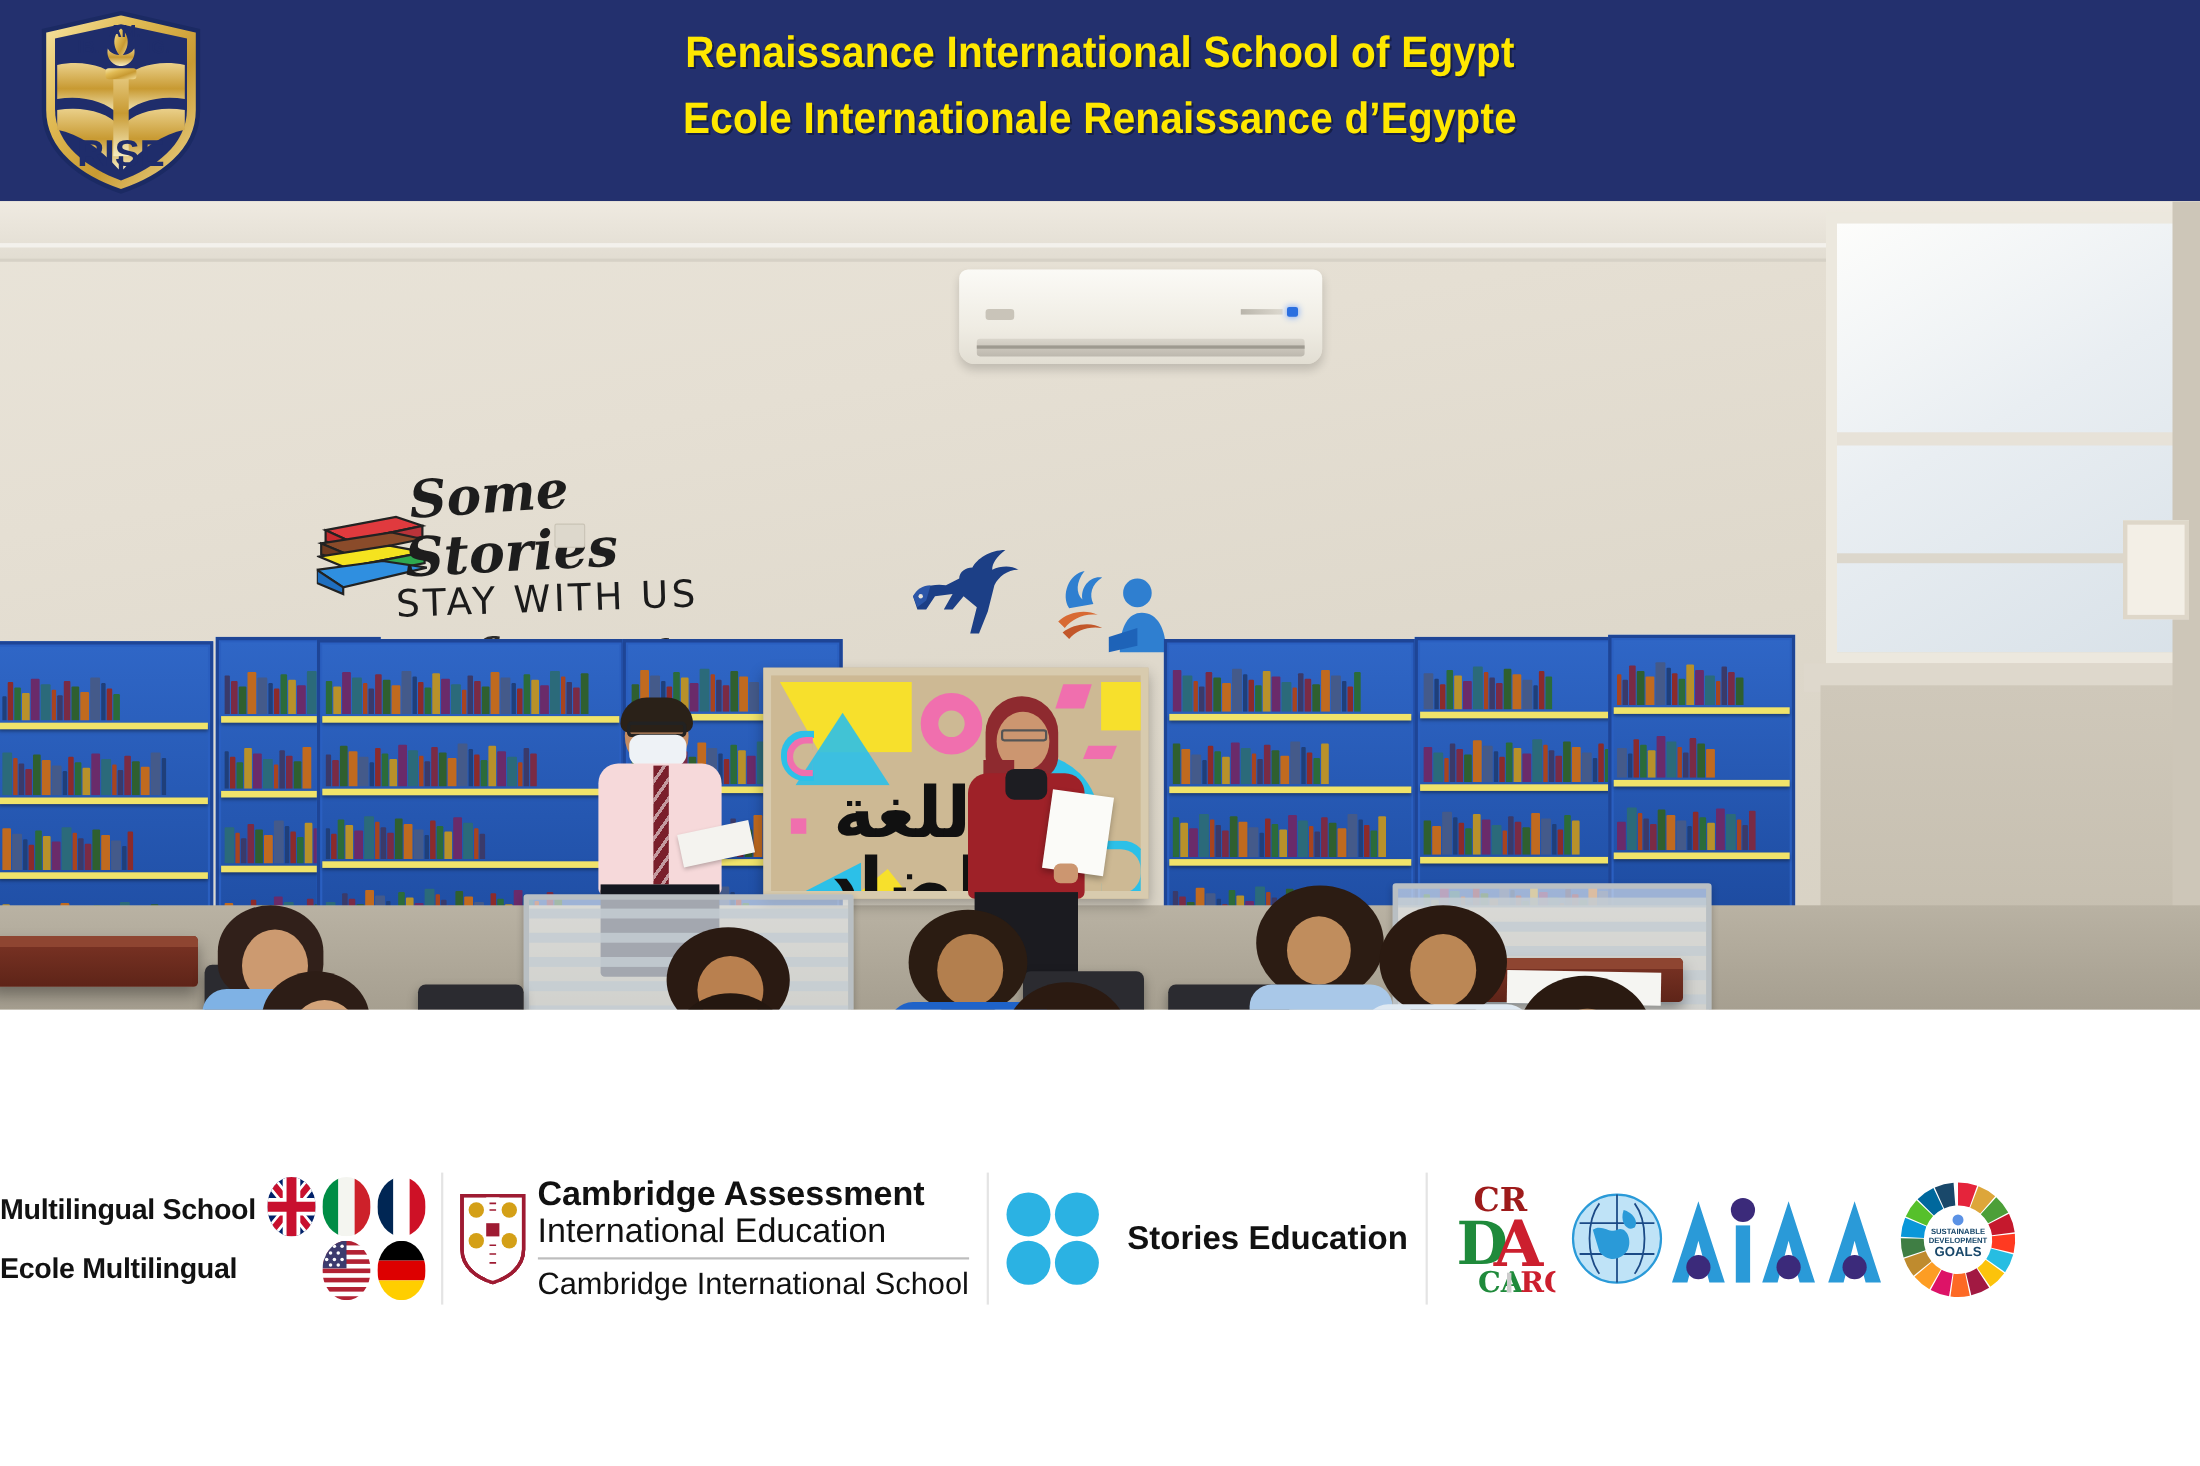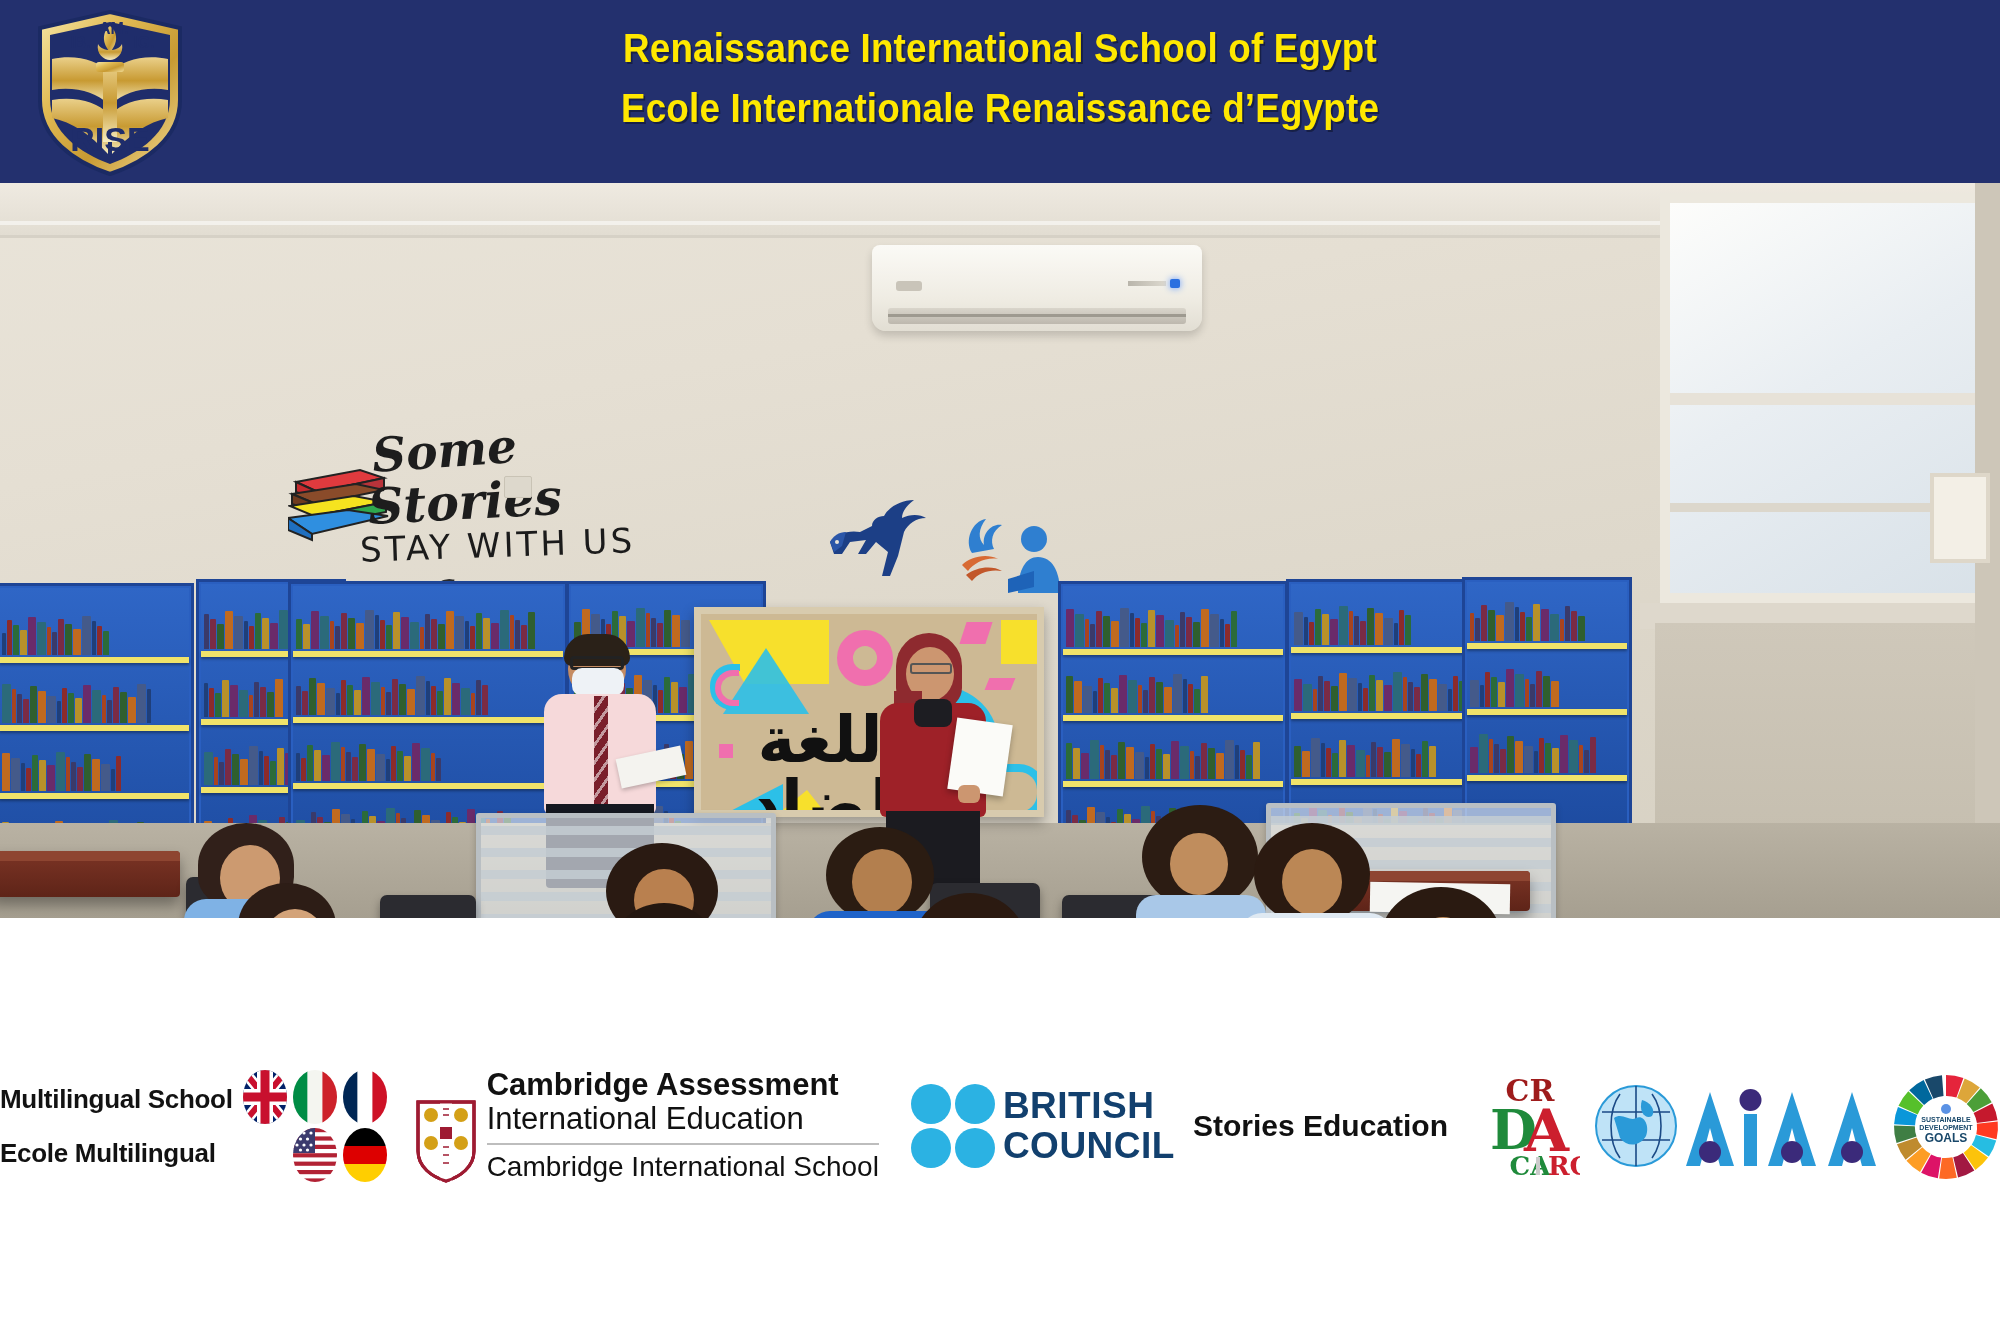--- a/index.html
+++ b/index.html
@@ -96,21 +96,21 @@
   .footer{position:absolute;left:0;top:918px;width:2000px;height:415px;background:#fff;}
   .footer-inner{position:absolute;left:0;top:0;width:2000px;height:415px;display:flex;align-items:center;}
   .f-sep{width:2px;height:120px;background:#e4e4e4;}
 
   .blk{display:flex;align-items:center;}
   .ml-text{font-weight:bold;font-size:26px;color:#121212;line-height:54px;letter-spacing:-.3px;white-space:nowrap;}
   .flagcol{display:flex;flex-direction:column;gap:4px;margin-left:10px;}
   .flagrow{display:flex;gap:6px;}
   .flagbox{width:44px;height:54px;border-radius:50%;overflow:hidden;position:relative;background:#fff;}
 
-  .camb{display:flex;align-items:flex-end;}
+  .camb{display:flex;align-items:center;}
   .camb-shield{width:62px;height:84px;margin-right:10px;position:relative;}
   .camb-t1{font-size:31px;font-weight:bold;color:#111;line-height:34px;white-space:nowrap;}
   .camb-t2{font-size:31px;color:#111;line-height:34px;white-space:nowrap;}
   .camb-rule{height:2px;background:#bdbdbd;margin:7px 0 6px 0;}
   .camb-t3{font-size:28px;color:#111;line-height:32px;white-space:nowrap;}
 
   .bc-dots{display:grid;grid-template-columns:40px 40px;grid-template-rows:40px 40px;gap:4px;margin-right:8px;}
   .bc-dot{width:40px;height:40px;border-radius:50%;background:#2bb2e3;}
   .bc-word{font-weight:bold;font-size:37px;color:#12406e;line-height:40px;letter-spacing:.5px;}
 
@@ -1089,24 +1089,20 @@
 
       <div class="f-sep" style="margin:0 16px;"></div>
 
       <div class="blk">
         <div class="bc-dots">
           <div class="bc-dot"></div>
             <div class="bc-dot"></div>
             <div class="bc-dot"></div>
             <div class="bc-dot"></div>
         </div>
-        <div>
-          <div class="bc-word">BRITISH</div>
-          <div class="bc-word">COUNCIL</div>
-        </div>
       </div>
 
       <div class="blk" style="margin-left:18px;">
         <div>
           <div class="fin-t">Stories Education</div>
         </div>
       </div>
 
       <div class="f-sep" style="margin:0 16px;"></div>
 

